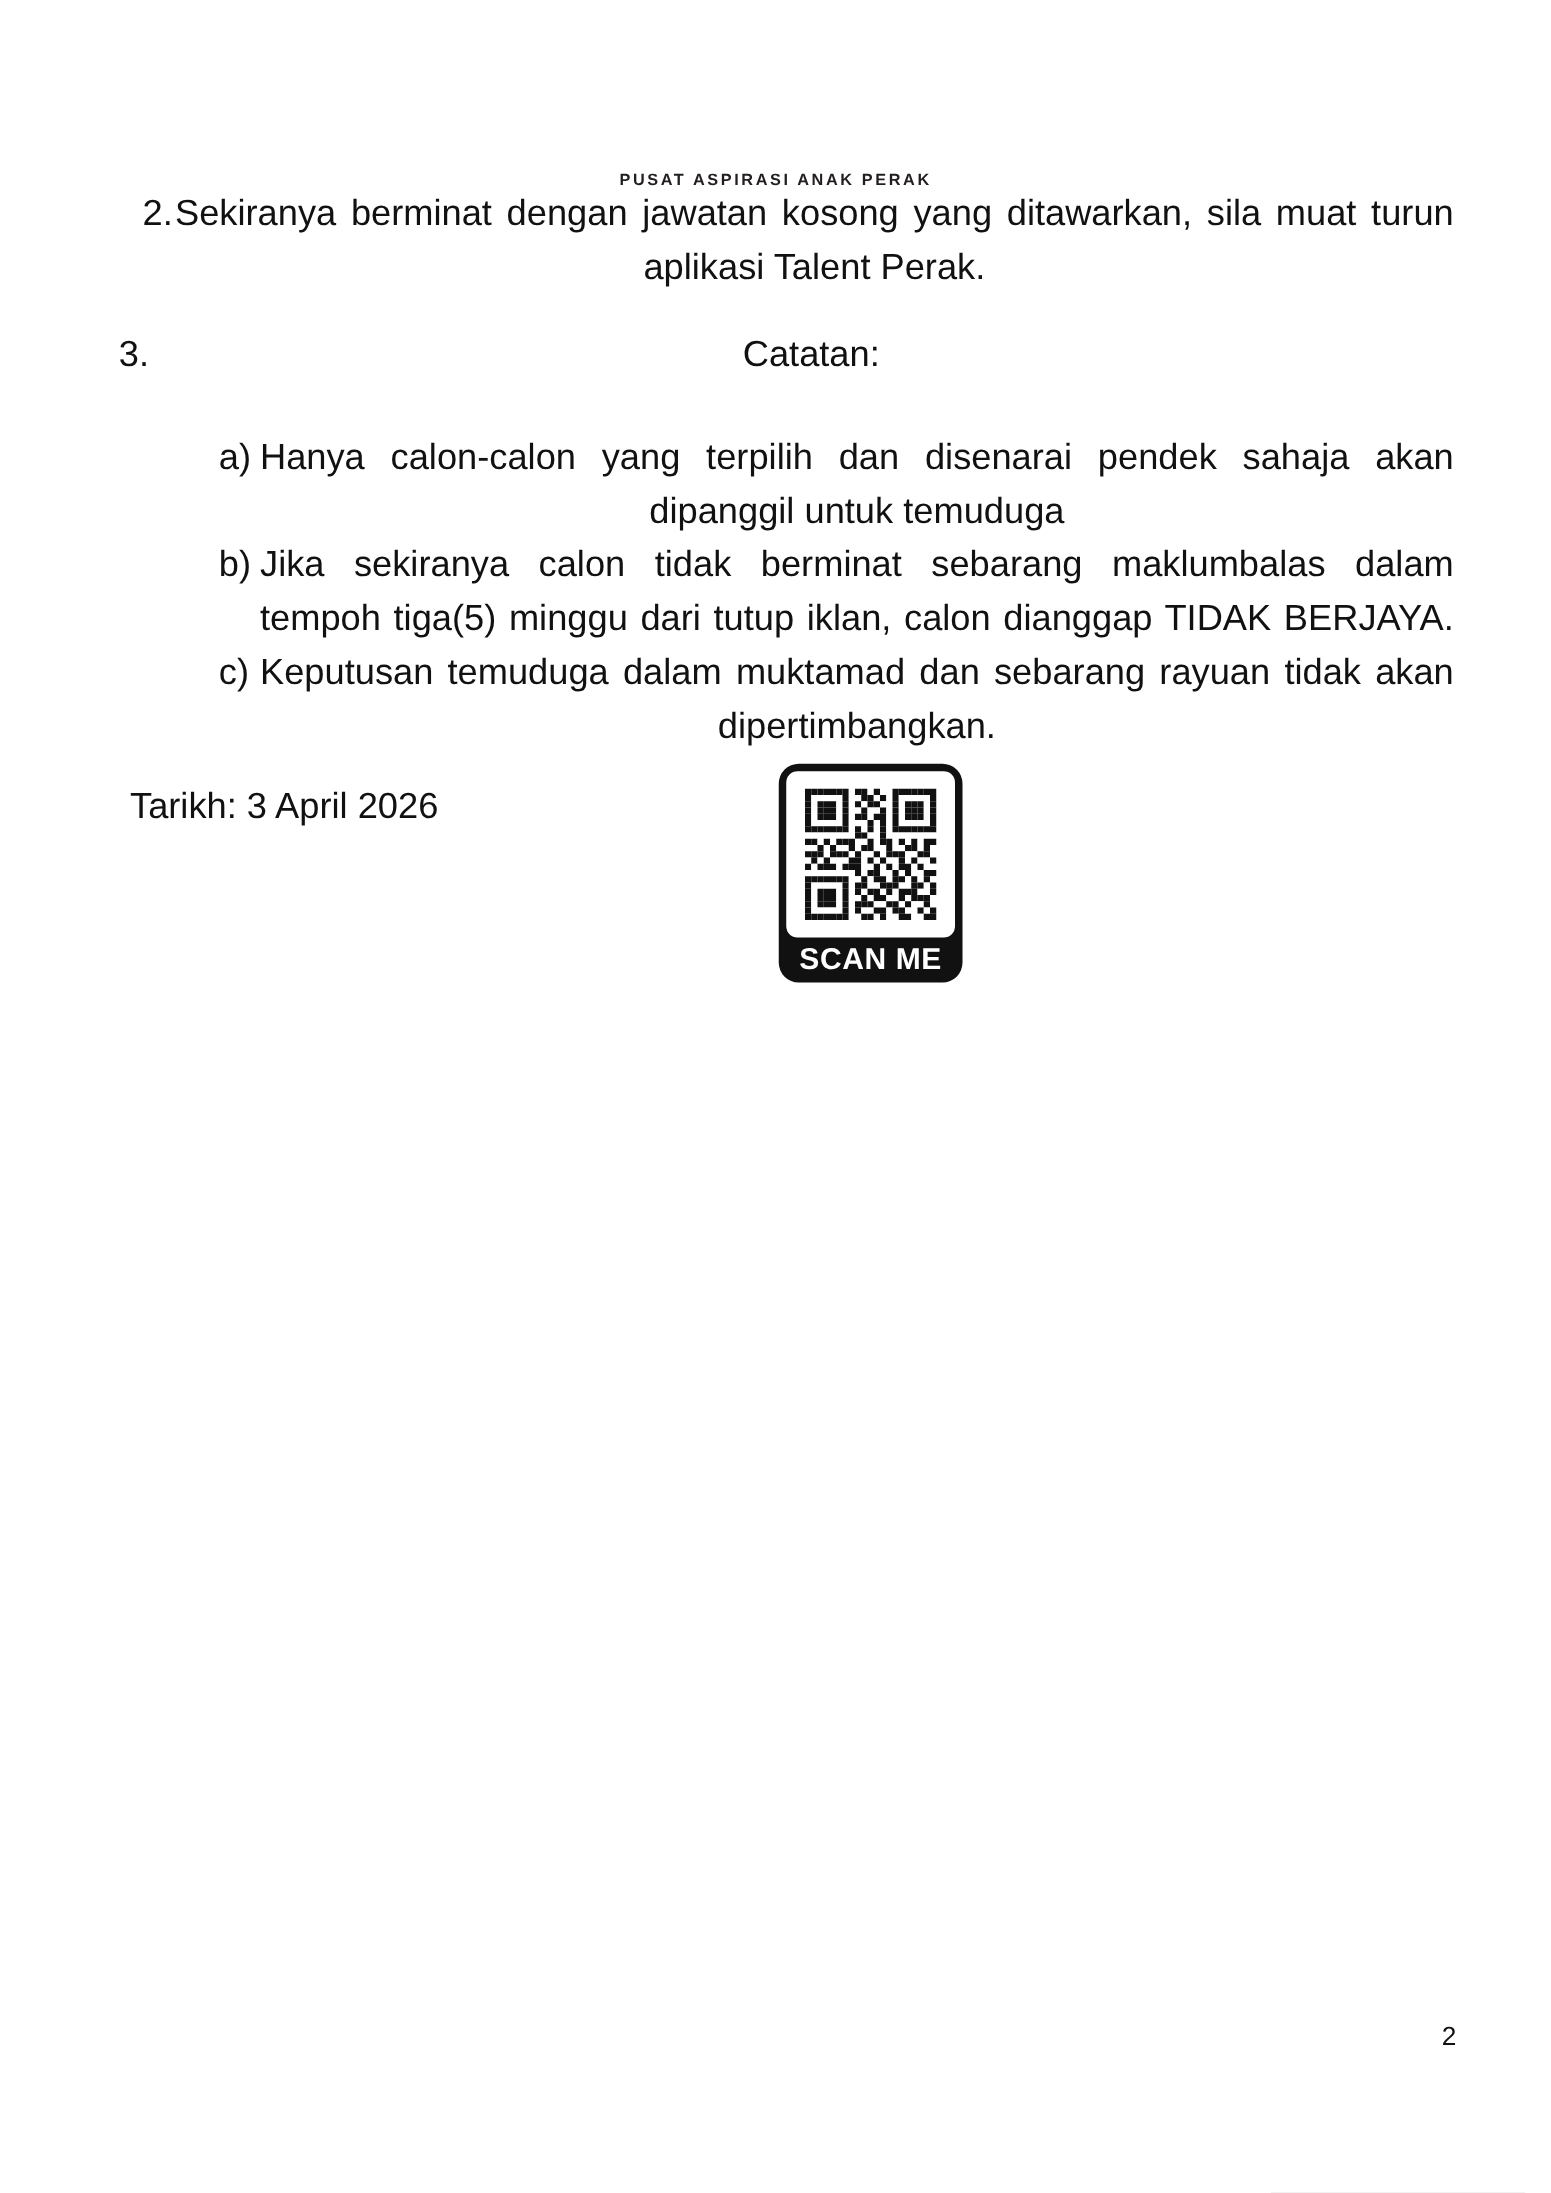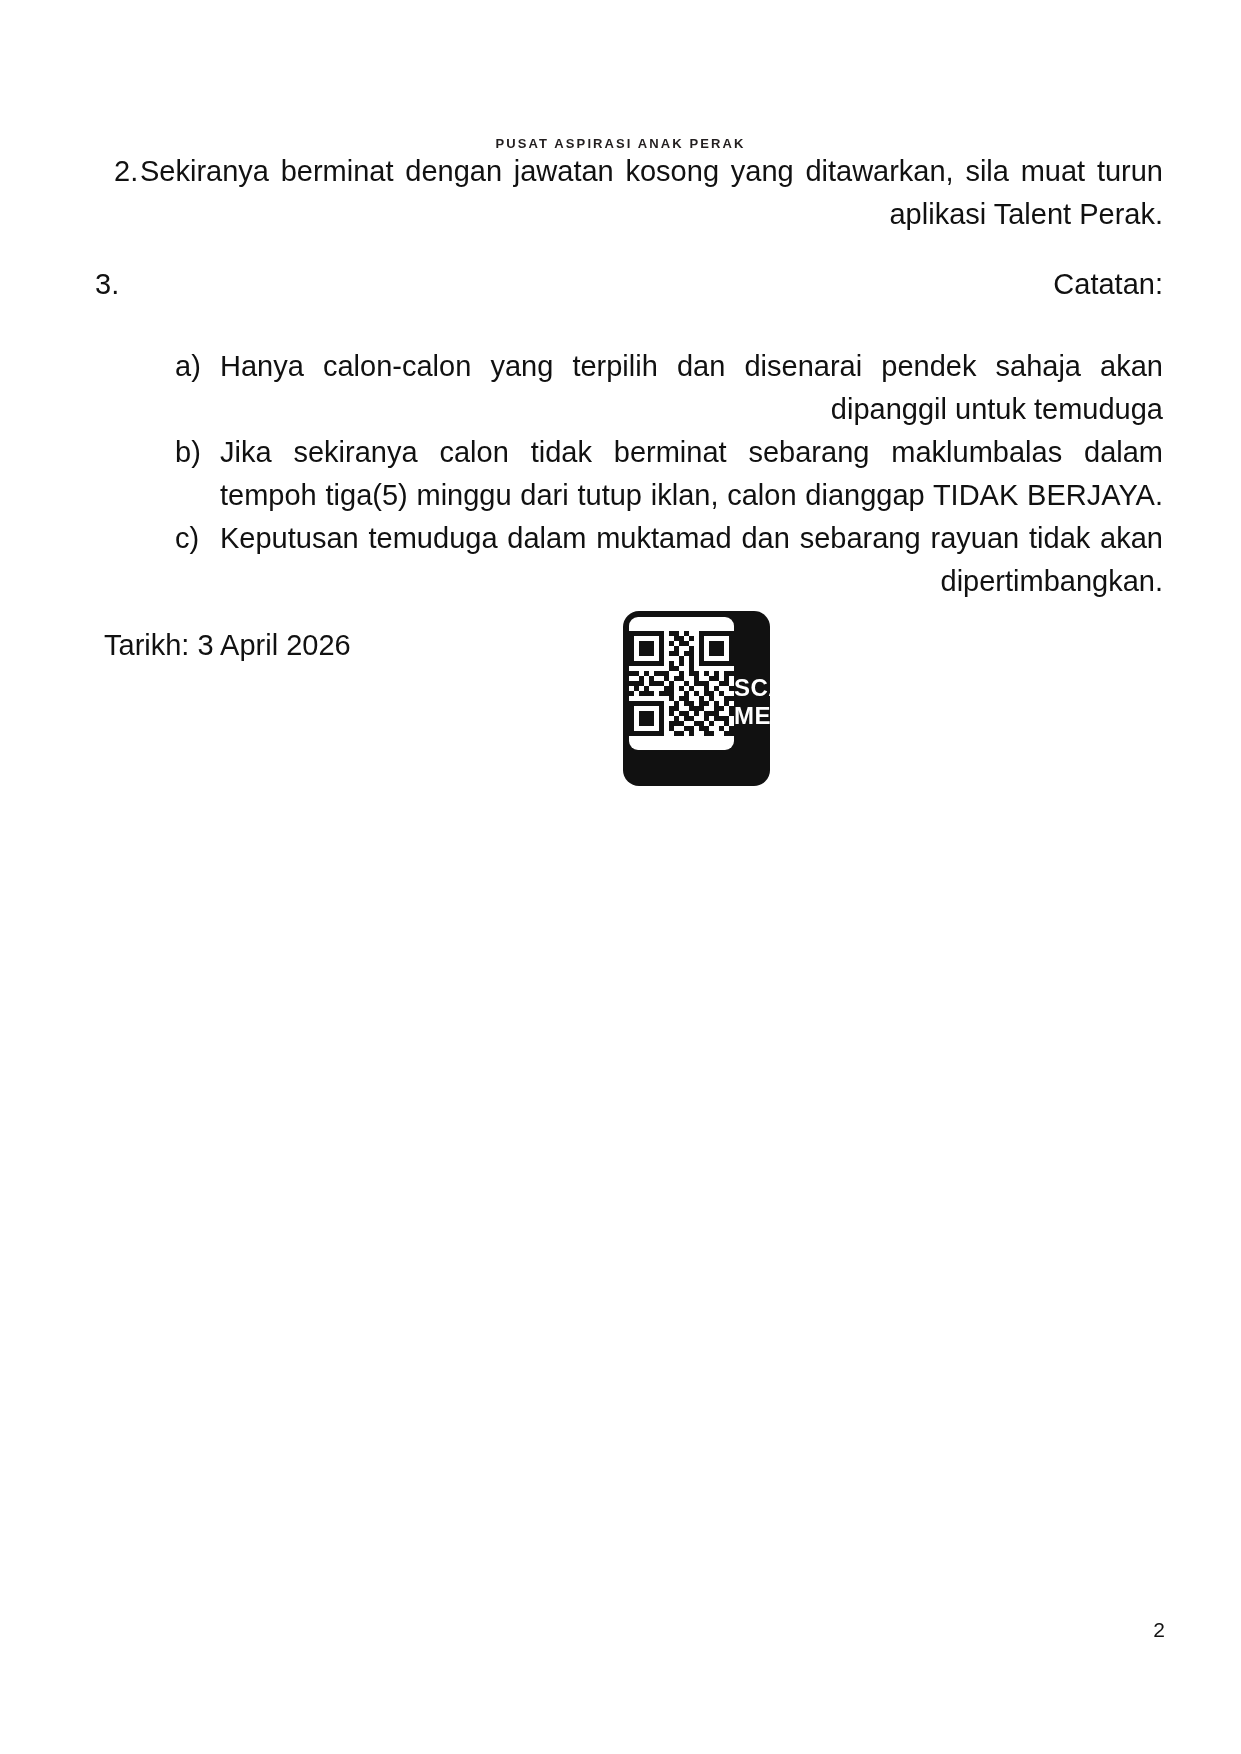--- a/index.html
+++ b/index.html
@@ -30,42 +30,42 @@
     text-align:center;
     font-size:13px; font-weight:bold; letter-spacing:2.1px;
     color:#221e1f;
   }
 
   
   .txt { font-size:29px; line-height:43px; }
   .item { position:absolute; display:flex; }
   .marker { flex:none; }
   .lines { flex:1; min-width:0; }
-  .line { text-align:right; }
+  .line { text-align:center; }
   .line.j { text-align:justify; text-align-last:justify; }
 
   #item2 { top:150px; left:114px; width:1049px; }
   #item2 .marker { width:26px; }
   #item3 { top:263px; left:95px;  width:1068px; }
   #item3 .marker { width:40px; }
 
   .sublist { position:absolute; top:345px; left:175px; width:988px; }
   .subitem { display:flex; }
   .subitem .marker { width:33px; }
-  .subitem .lines { width:955px;margin-left:12px; }
+  .subitem .lines { width:955px; }
 
   .date-line { position:absolute; top:624px; left:104px; }
 
   
   .qr-badge {
     position:absolute; top:611px; left:623px;
     width:147px; height:175px;
     background:#111111; border-radius:16px;
     box-sizing:border-box; padding:6px 6px 0 6px;
-    display:flex; 
+    display:flex; flex-direction:column;
   }
   .qr-white {
     background:#ffffff; border-radius:9px;
     height:133px; flex:none;
     display:flex; align-items:center; justify-content:center;
   }
   .qr-matrix {
     display:grid;
     grid-template-columns:repeat(21,5px);
     grid-auto-rows:5px;

